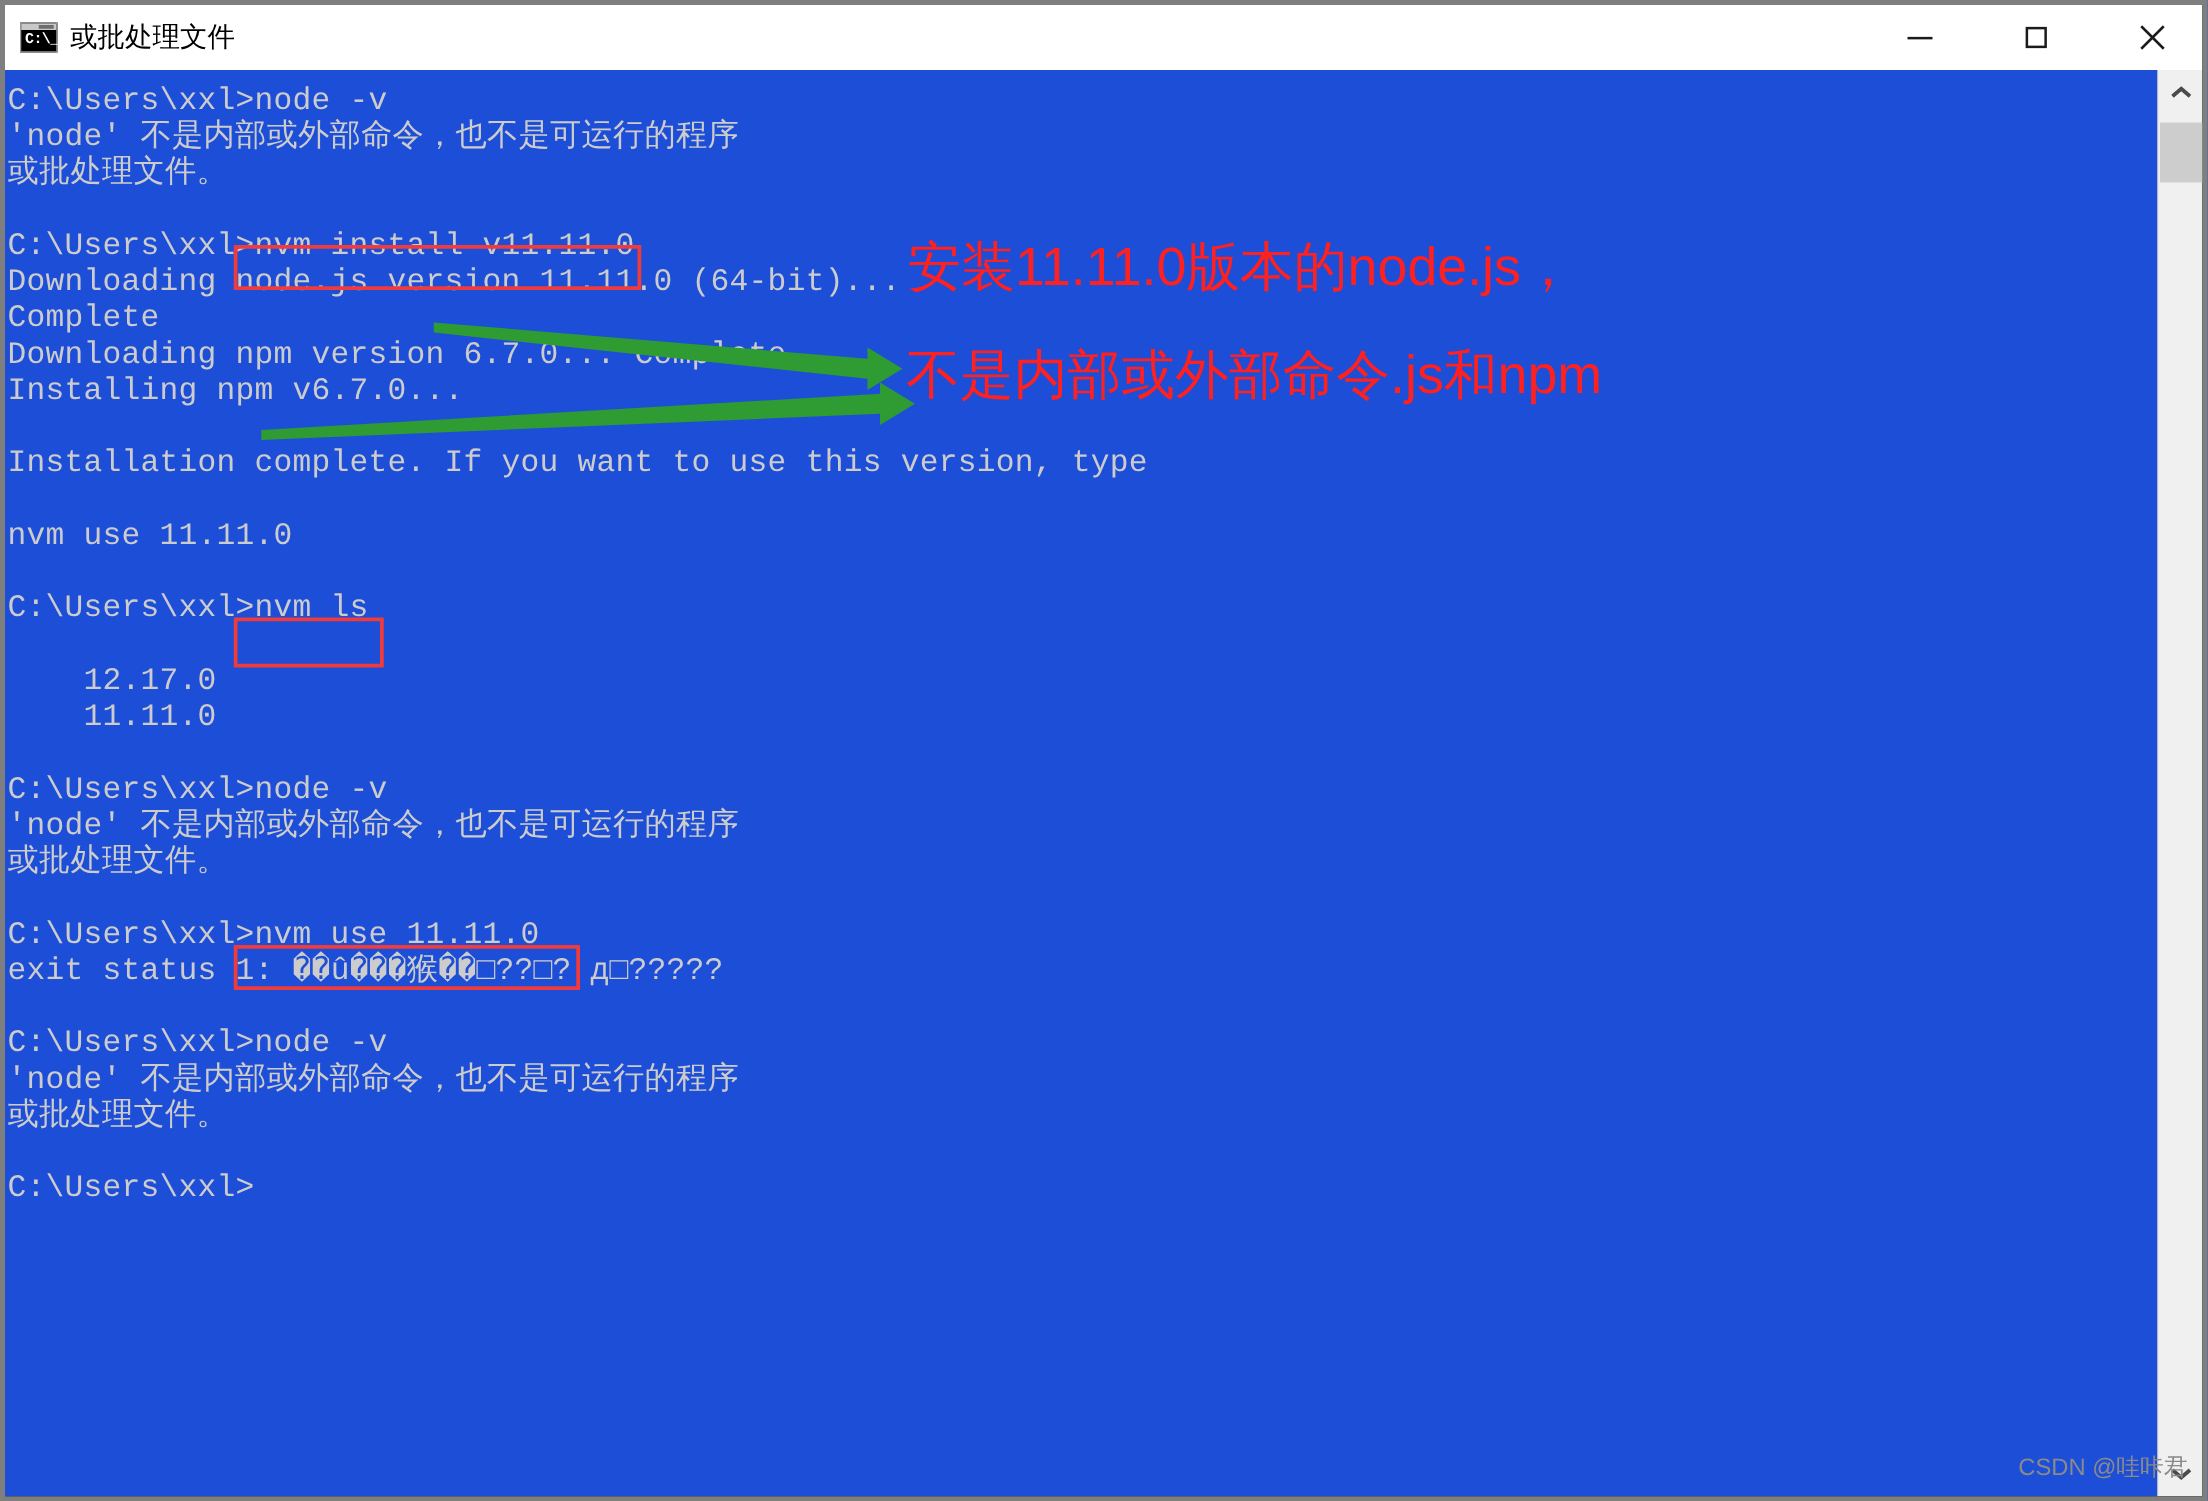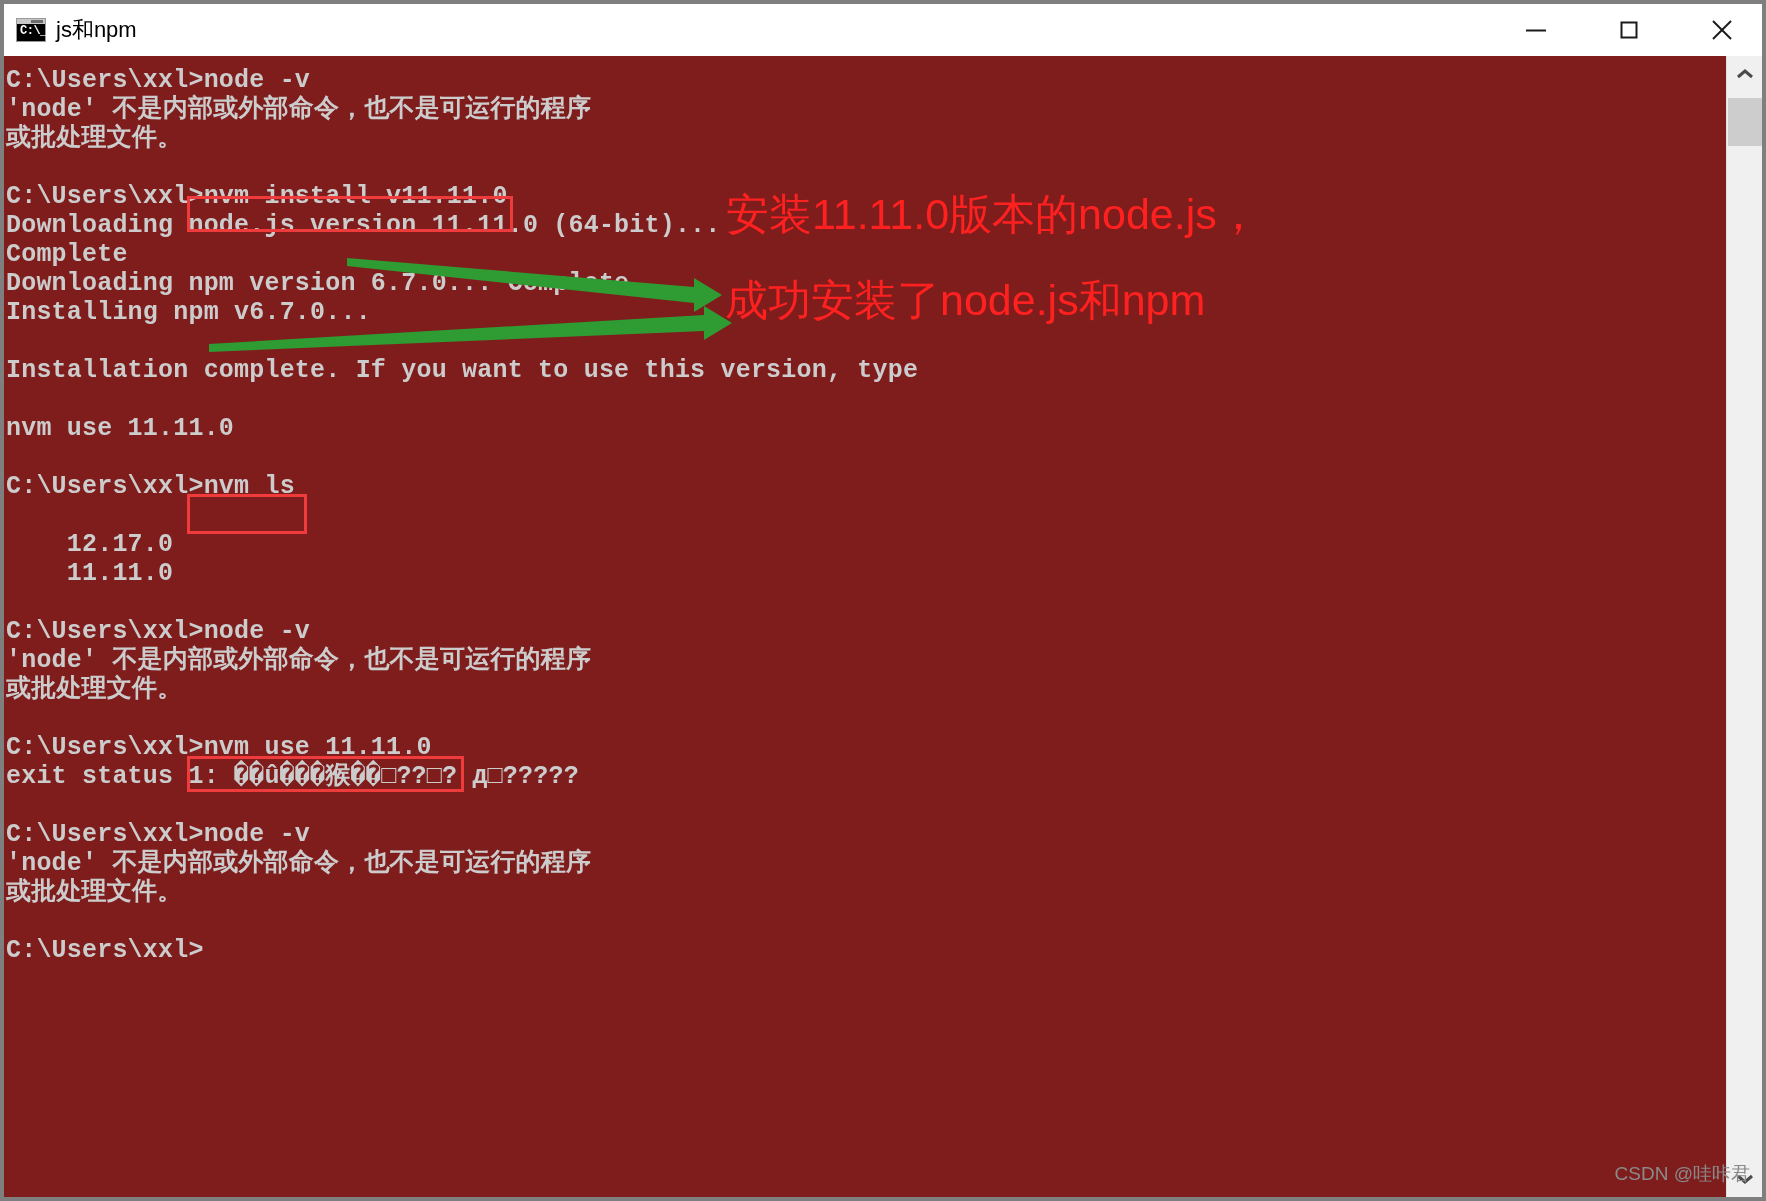--- a/index.html
+++ b/index.html
@@ -97,23 +97,22 @@
   }
   .winbtn svg { display: block; }
 
   
   #console {
     position: absolute;
     left: 0;
     top: 52px;
     width: 1722px;
     height: 1141px;
-    background: #7f1d1d;
+    background: #1d4ed8;
     overflow: hidden;
-    font-weight: bold;
   }
   #term {
     position: absolute;
     left: 0;
     top: 0;
     padding: 10px 0 0 2px;
     font-family: "Liberation Mono", "DejaVu Sans Mono", monospace;
     font-size: 25px;
     line-height: 29px;
     color: #cccccc;
@@ -190,21 +189,21 @@
 <body>
 
 <div id="window">
 
   <div id="titlebar">
     <div id="title-left">
       <div id="cmd-icon">
         <div class="bar"></div>
         <div class="glyph">C:\_</div>
       </div>
-      <div id="title-text">js和npm</div>
+      <div id="title-text">或批处理文件</div>
     </div>
     <div class="winbtn">
       <svg width="26" height="26" viewBox="0 0 26 26">
         <rect x="3" y="12.5" width="20" height="2" fill="#1b1b1b"></rect>
       </svg>
     </div>
     <div class="winbtn">
       <svg width="26" height="26" viewBox="0 0 26 26">
         <rect x="5.5" y="5.5" width="15" height="15" fill="none" stroke="#1b1b1b" stroke-width="2"></rect>
       </svg>
@@ -235,21 +234,21 @@
     </div>
   </div>
 
   <div id="overlay">
 
     <div class="redbox" style="left:183px; top:192px; width:326px; height:36px;"></div>
     <div class="redbox" style="left:183px; top:490px; width:120px; height:40px;"></div>
     <div class="redbox" style="left:183px; top:752px; width:277px; height:36px;"></div>
 
     <div class="redtext" style="left:722px; top:190px;">安装11.11.0版本的node.js，</div>
-    <div class="redtext" style="left:721px; top:276px;">成功安装了node.js和npm</div>
+    <div class="redtext" style="left:721px; top:276px;">不是内部或外部命令.js和npm</div>
 
     <svg width="1758" height="1193" style="position:absolute; left:0; top:0;">
 
       <g>
         <polygon points="343,254 690,283 690,274 718,291 690,308 690,299 343,262" fill="#2e9b33"></polygon>
       </g>
 
       <g>
         <polygon points="205,340 700,311 700,302 728,319 700,336 700,327 205,348" fill="#2e9b33"></polygon>
       </g>

